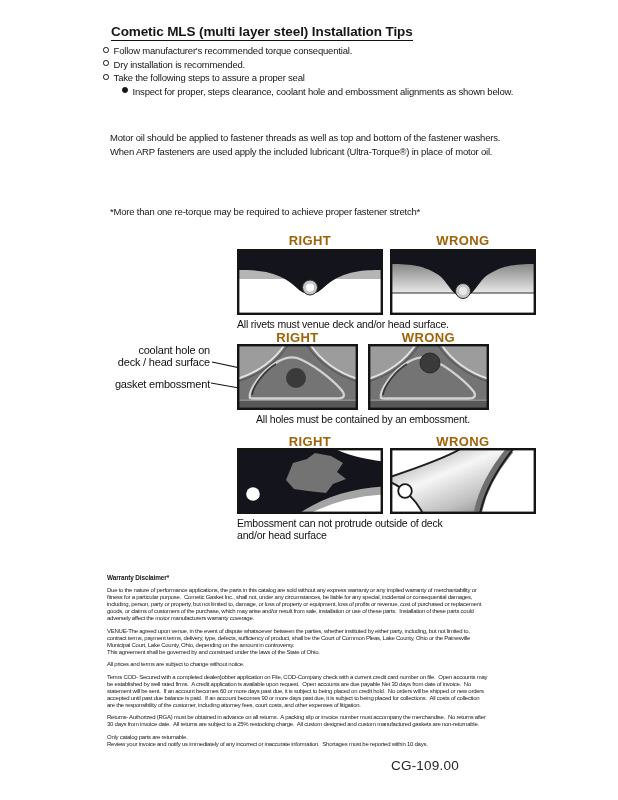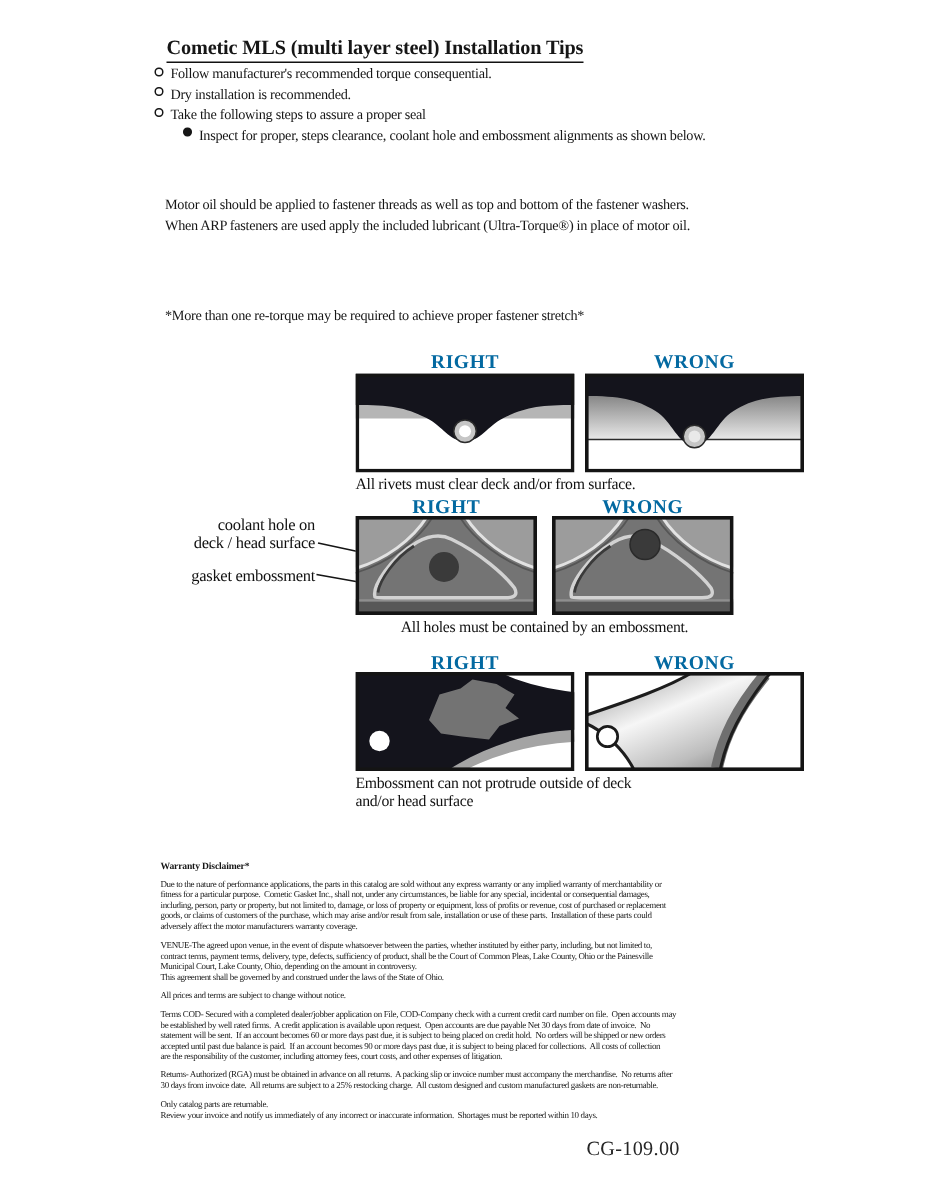--- a/index.html
+++ b/index.html
@@ -1,39 +1,39 @@
 <!DOCTYPE html>
 <html><head>
 <meta charset="utf-8">
 <style>
   html,body{margin:0;padding:0;background:#ffffff;}
   .page{
     position:relative;width:618px;height:800px;background:#ffffff;overflow:hidden;
-    font-family:Liberation Serif, serif;color:#161616;
+    font-family:Liberation Sans, sans-serif;color:#161616;
   }
   .abs{position:absolute;}
   
   .title{
     left:111px;top:24px;font-size:13.5px;font-weight:bold;letter-spacing:-0.1px;
     border-bottom:1.6px solid #111;padding-bottom:1px;
   }
   .bullets{left:103px;top:44px;font-size:9.5px;letter-spacing:-0.2px;font-weight:500;}
   .bullet{height:13.5px;line-height:13.5px;white-space:pre;}
   .bullet.lvl2{padding-left:19px;}
   .marker{display:inline-block;width:3.6px;height:3.6px;border-radius:50%;
     margin-right:5px;vertical-align:1.5px;}
   .marker.open{border:1.1px solid #161616;}
   .marker.fill{background:#161616;border:1.1px solid #161616;}
   .diesel-heading{left:110px;top:116px;font-size:12.5px;font-weight:bold;letter-spacing:-0.1px;}
   .para{font-size:9.5px;line-height:13.5px;letter-spacing:-0.2px;font-weight:500;white-space:pre;}
   .p-oil{left:110px;top:131px;}
   .p-heat{left:110px;top:164px;}
   .p-retorque{left:110px;top:205px;}
   
-  .rw-label{font-size:13px;font-weight:600;letter-spacing:0.4px;color:#0369a1;
+  .rw-label{font-size:13px;font-weight:600;letter-spacing:0.4px;color:#a16207;
     text-align:center;width:146px;height:13px;line-height:13px;}
   .rw-label.narrow{width:121px;}
   .dbox{display:block;}
   .dbox svg{display:block;width:100%;height:100%;}
   .caption{font-size:10.5px;font-weight:500;letter-spacing:-0.2px;color:#111;
     line-height:12px;white-space:pre;}
   .leader-label{font-size:11px;font-weight:500;letter-spacing:-0.2px;line-height:11.5px;
     text-align:right;white-space:pre;color:#111;}
   
   .legal{left:107px;top:574px;width:430px;}
@@ -84,21 +84,21 @@
       <rect width="146" height="66" fill="#ffffff"></rect>
       <rect x="0" y="15" width="146" height="29" fill="url(#gdeck)"></rect>
       <rect x="0" y="44" width="146" height="22" fill="#ffffff"></rect>
       <line x1="0" y1="44" x2="146" y2="44" stroke="#2b2b2b" stroke-width="1"></line>
       <path d="M0,0 H146 V15 C123,15 112,17 99,25 C88,31.5 84,48 73,48 C62,48 58,31.5 47,25 C34,17 23,15 0,15 Z" fill="#14141c"></path>
       <circle cx="73" cy="42" r="7.5" fill="#c6c6c6" stroke="#2b2b2b" stroke-width="1"></circle>
       <circle cx="73" cy="42" r="4" fill="#e9e9e9"></circle>
       <rect x="1.2" y="1.2" width="143.6" height="63.6" fill="none" stroke="#141414" stroke-width="2.4"></rect>
     </svg>
   </div>
-  <div class="abs caption" style="left:237px;top:318px;">All rivets must clear deck and/or from surface.</div>
+  <div class="abs caption" style="left:237px;top:318px;">All rivets must venue deck and/or head surface.</div>
 
   <div class="abs rw-label narrow" style="left:237px;top:331px;">RIGHT</div>
   <div class="abs rw-label narrow" style="left:368px;top:331px;">WRONG</div>
 
   <div class="abs leader-label" style="left:88px;top:345px;width:122px;">coolant hole on
 deck / head surface</div>
   <div class="abs leader-label" style="left:88px;top:379px;width:122px;">gasket embossment</div>
   <div class="abs" style="left:204px;top:352px;width:100px;height:46px;">
     <svg viewBox="0 0 100 46" style="display:block;width:100%;height:100%;">
       <line x1="8" y1="10" x2="92" y2="28" stroke="#151515" stroke-width="1.1"></line>

